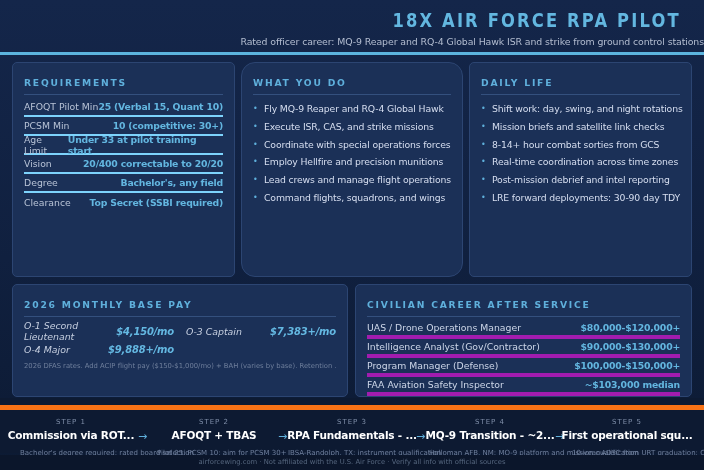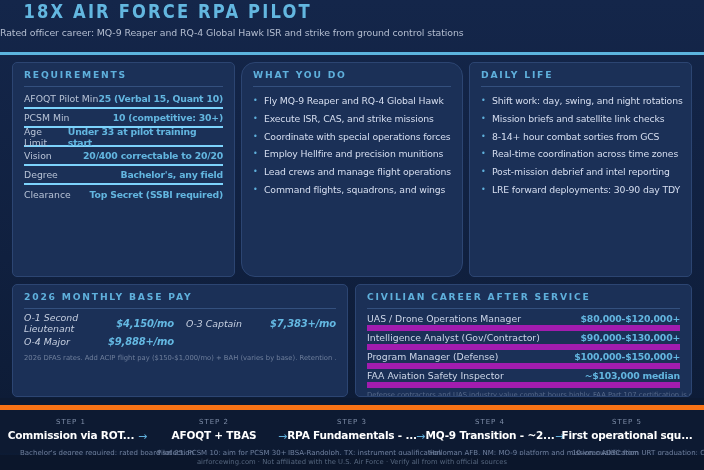--- a/index.html
+++ b/index.html
@@ -3,21 +3,21 @@
 <meta charset="utf-8">
 <style>
   * { box-sizing: border-box; margin: 0; padding: 0; }
   html, body { width: 704px; height: 470px; overflow: hidden; }
   body {
     background: linear-gradient(180deg, #14264a 0%, #10203f 55%, #0c1a33 100%);
     font-family: "DejaVu Sans", sans-serif;
     color: #d6dff0;
     position: relative;
   }
-  .header { height: 56px; text-align: left; }
+  .header { height: 56px; text-align: right; padding-top: 9px; }
   .title {
     font-family: "DejaVu Sans", sans-serif;
     font-weight: bold;
     font-size: 19px;
     letter-spacing: 2.5px;
     color: #63b7e0;
     transform: scaleX(0.86);
     display: inline-block;
     line-height: 22px;
   }
@@ -25,21 +25,21 @@
   .accent-bar { position: absolute; left: 0; top: 52px; width: 704px; height: 3px; background: #5cb4de; }
 
   .card {
     position: absolute;
     background: #1b3057;
     border: 1px solid #2c4572;
     border-radius: 5px;
   }
   .card-title {
     font-size: 9.2px; font-weight: bold; letter-spacing: 1.8px;
-    color: #5fb0dc; padding: 6px 0 0 0;
+    color: #5fb0dc; padding: 14px 0 0 0;
   }
   .card-rule { height: 1px; background: #34507e; margin-top: 6px; }
 
   
   #req { left: 12px; top: 62px; width: 223px; height: 215px; padding: 0 11px; }
   .req-row { display: flex; justify-content: space-between; align-items: center;
     height: 19px; border-bottom: 2px solid #7dd3fc; font-size: 9.3px; }
   .req-row:last-child { border-bottom: none; }
   .req-label { color: #b8c3d6; }
   .req-value { color: #63b6e0; font-weight: bold; font-size: 9.3px; letter-spacing: -0.2px; }
@@ -54,21 +54,21 @@
   
   #pay { left: 12px; top: 284px; width: 336px; height: 113px; padding: 0 11px; }
   .pay-grid { display: grid; grid-template-columns: 1fr 1fr; column-gap: 12px; margin-top: 5px; font-style: italic; }
   .pay-cell { display: flex; justify-content: space-between; align-items: center; height: 18px; font-size: 9.4px; }
   .pay-label { color: #c6cfe0; }
   .pay-value { color: #64b8e2; font-weight: bold; font-size: 10px; letter-spacing: -0.2px; }
   .pay-note { font-size: 6.8px; color: #6f7f9c; margin-top: 4px; white-space: nowrap; overflow: hidden; }
 
   
   #civ { left: 355px; top: 284px; width: 337px; height: 113px; padding: 0 11px; overflow: hidden; }
-  .civ-row { display: flex; justify-content: space-between; align-items: center; height: 19px; border-bottom: 6px solid #a21caf; font-size: 9.3px; }
+  .civ-row { display: flex; justify-content: space-between; align-items: center; height: 19px; border-bottom: 4px solid #a21caf; font-size: 9.3px; }
   .civ-label { color: #cdd6e8; }
   .civ-value { color: #63b6e0; font-weight: bold; font-size: 9.3px; letter-spacing: -0.2px; }
   .civ-note { font-size: 6.8px; color: #56698a; margin-top: 3px; white-space: nowrap; }
 
   
   .steps { position: absolute; left: 0; top: 405px; width: 704px; height: 48px; border-top: 5px solid #f97316; background: #0d1a32; }
   .step { position: absolute; top: 8px; width: 138px; text-align: center; }
   .step-num { font-size: 7px; letter-spacing: 1px; color: #7f8ea8; }
   .step-title { font-size: 10.5px; font-weight: bold; color: #ffffff; margin-top: 3px; white-space: nowrap; letter-spacing: -0.2px; }
   .step-desc { font-size: 7px; color: #6f7f9c; margin-top: 2px; white-space: nowrap; position: absolute; left: 0; top: 29px; }
@@ -249,13 +249,13 @@
     <div class="step-desc" style="left:8px">Holloman AFB, NM: MQ-9 platform and mission qualification</div>
   </div>
   <span class="step-arrow" style="left:555px">→</span>
   <div class="step" style="left:558px">
     <div class="step-num">STEP 5</div>
     <div class="step-title">First operational squ...</div>
     <div class="step-desc" style="left:14px">10-year ADSC from URT graduation; Creech AFB</div>
   </div>
 </div>
 
-<div class="footer">airforcewing.com · Not affiliated with the U.S. Air Force · Verify all from with official sources</div>
+<div class="footer">airforcewing.com · Not affiliated with the U.S. Air Force · Verify all info with official sources</div>
 
 </body></html>

